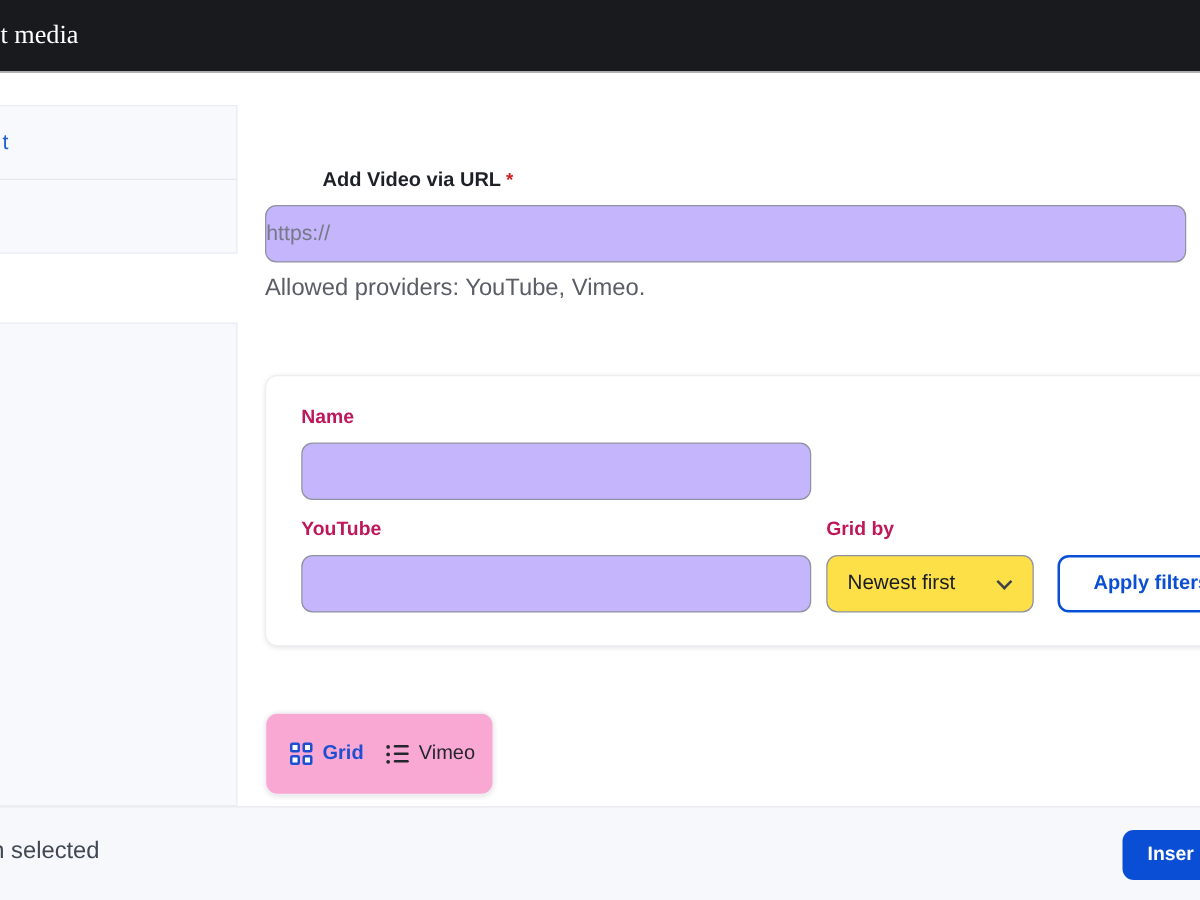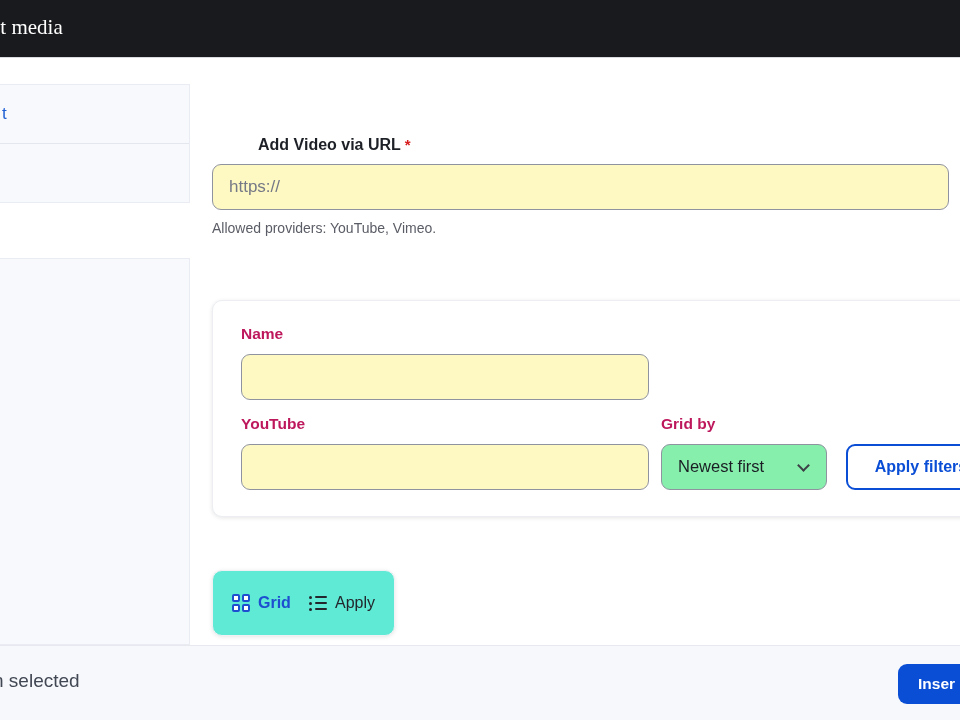--- a/index.html
+++ b/index.html
@@ -44,50 +44,50 @@
 
   
   .field-label {
     position: absolute; font-size: 16px; font-weight: bold; color: #1d2026;
     white-space: nowrap;
   }
   .required-star { color: #d71d1d; font-size: 15px; margin-left: 4px; }
   .url-label { left: 212px; top: 136px; margin-left: 46px; }
   .text-input {
     position: absolute; box-sizing: border-box;
-    border: 1px solid #8f93a0; border-radius: 9px; background: #fef9c3;
-    font-family: "Liberation Sans", sans-serif;
-    font-size: 17px; color: #1a1d23; padding: 0 16px; outline: none;
+    border: 1px solid #8f93a0; border-radius: 9px; background: #c4b5fd;
+    font-family: "Liberation Sans", sans-serif;
+    font-size: 17px; color: #1a1d23; padding: 0 0; outline: none;
   }
   .text-input::placeholder { color: #767986; opacity: 1; }
   .url-input { left: 212px; top: 164px; width: 737px; height: 46px; }
   .help-text {
     position: absolute; left: 212px; top: 220px;
-    font-size: 14px; color: #5b5d66; white-space: nowrap;
+    font-size: 19px; color: #5b5d66; white-space: nowrap;
   }
 
   
   .filters-card {
     position: absolute; left: 212px; top: 300px; width: 800px; height: 217px;
     background: #ffffff; border: 1px solid #eceef2; border-radius: 10px;
     box-shadow: 0 1px 4px rgba(0,0,0,0.10); box-sizing: border-box;
   }
   .filters-card .card-label {
     position: absolute; font-size: 15.5px; font-weight: bold; color: #be185d;
     white-space: nowrap;
   }
   .name-label     { left: 28px;  top: 24px; }
   .category-label { left: 28px;  top: 114px; }
   .sortby-label   { left: 448px; top: 114px; }
   .name-input     { left: 28px;  top: 53px;  width: 408px; height: 46px; }
   .category-input { left: 28px;  top: 143px; width: 408px; height: 46px; }
 
   .sort-select {
     position: absolute; left: 448px; top: 143px; width: 166px; height: 46px;
-    border: 1px solid #8f93a0; border-radius: 9px; background: #86efac;
+    border: 1px solid #8f93a0; border-radius: 9px; background: #fde047;
     box-sizing: border-box; cursor: pointer;
   }
   .sort-select .select-value {
     position: absolute; left: 16px; top: 12px;
     font-size: 16.5px; color: #1a1d23; white-space: nowrap;
   }
   .chevron-down {
     position: absolute; right: 18px; top: 16px;
     width: 9px; height: 9px; box-sizing: border-box;
     border-right: 2px solid #3c4047; border-bottom: 2px solid #3c4047;
@@ -98,21 +98,21 @@
     position: absolute; left: 633px; top: 143px; width: 150px; height: 46px;
     background: #ffffff; border: 2px solid #0b4ed6; border-radius: 9px;
     box-sizing: border-box; color: #0b4ed6; font-weight: bold; font-size: 16px;
     font-family: "Liberation Sans", sans-serif;
     text-align: center; line-height: 42px; cursor: pointer; padding: 0;
   }
 
   
   .view-toggle-card {
     position: absolute; left: 212px; top: 570px; width: 183px; height: 66px;
-    background: #5eead4; border: 1px solid #f0f1f4; border-radius: 10px;
+    background: #f9a8d4; border: 1px solid #f0f1f4; border-radius: 10px;
     box-shadow: 0 1px 4px rgba(0,0,0,0.10); box-sizing: border-box;
   }
   .toggle-item {
     position: absolute; top: 23px; display: flex; align-items: center;
     gap: 8px; cursor: pointer; white-space: nowrap;
   }
   .toggle-grid  { left: 19px; }
   .toggle-table { left: 96px; }
   .toggle-grid .toggle-label  { color: #1d4fd0; font-weight: bold; font-size: 16px; }
   .toggle-table .toggle-label { color: #23262d; font-size: 16px; }
@@ -205,21 +205,21 @@
     </div>
     <div class="toggle-item toggle-table">
       <span class="list-icon">
         <i class="r1"></i>
           <b class="r1"></b>
         <i class="r2"></i>
           <b class="r2"></b>
         <i class="r3"></i>
           <b class="r3"></b>
       </span>
-      <span class="toggle-label">Apply</span>
+      <span class="toggle-label">Vimeo</span>
     </div>
   </section>
 
   <footer class="footer-bar">
     <span class="selected-frag">n selected</span>
     <button class="insert-btn">Inser</button>
   </footer>
 
 </div>
 

